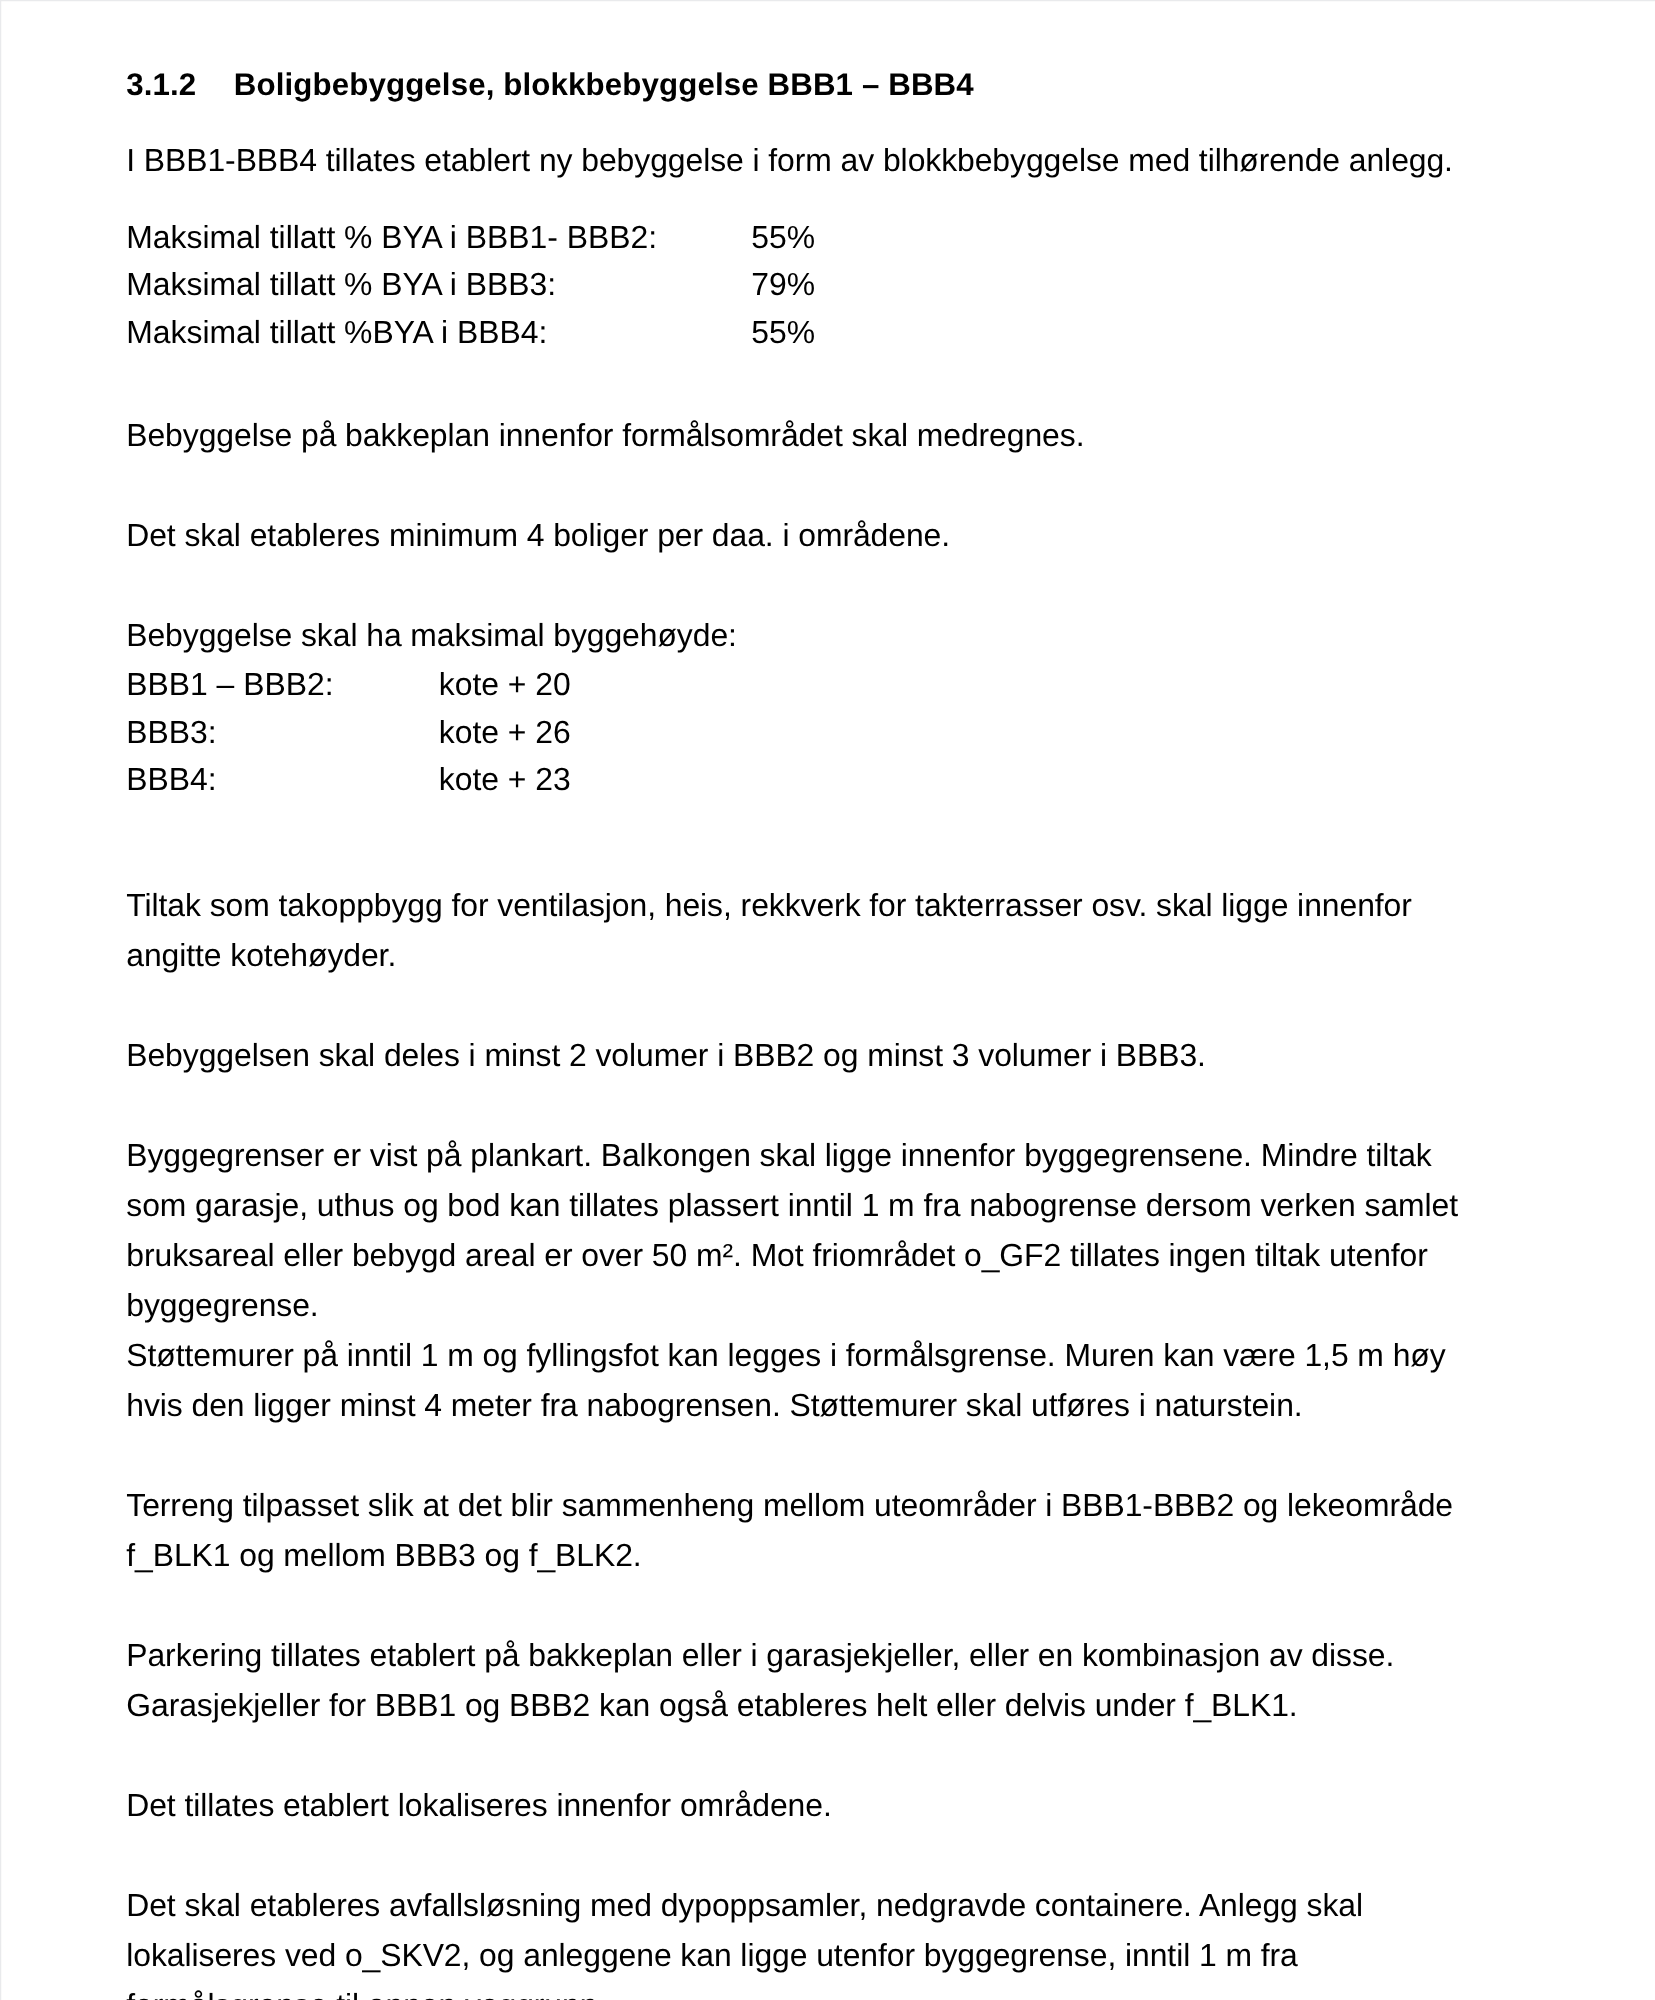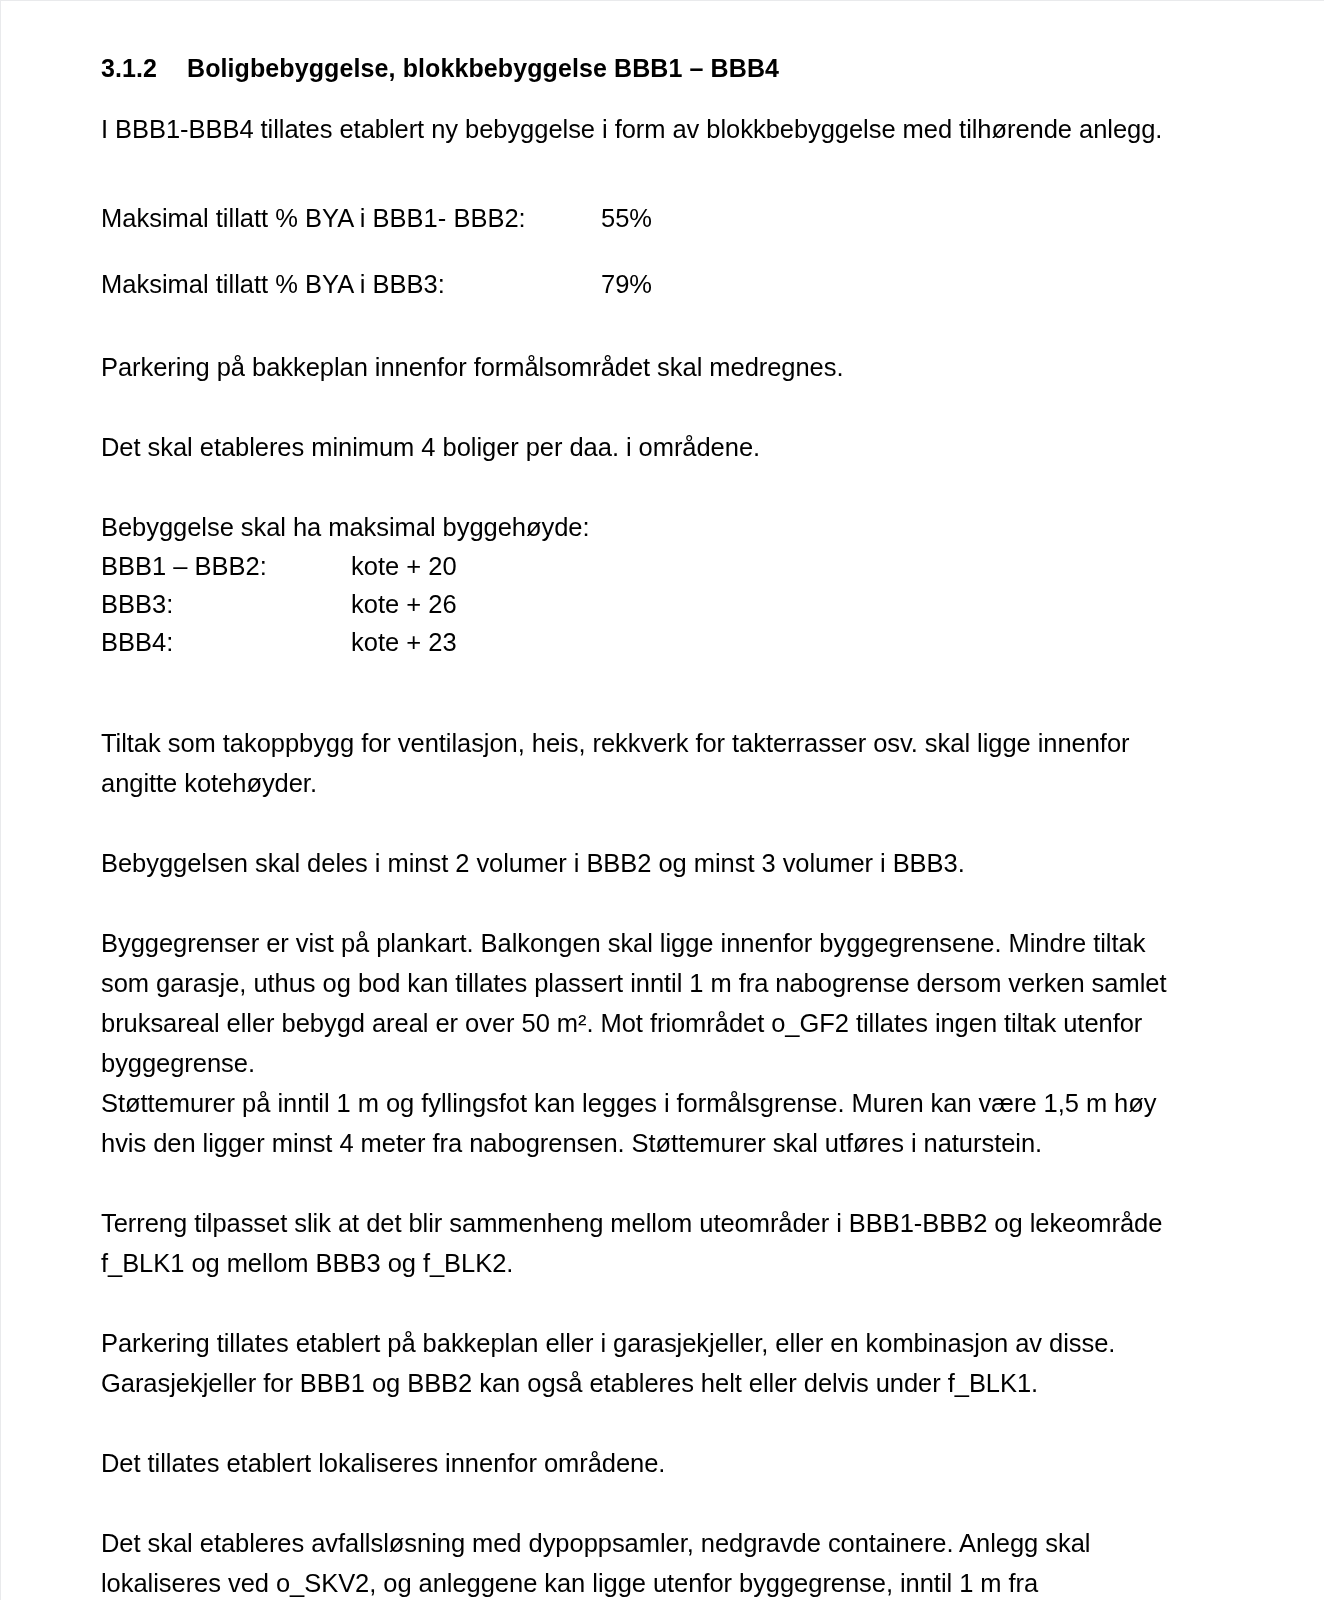--- a/index.html
+++ b/index.html
@@ -65,43 +65,44 @@
     white-space: nowrap;
   }
   .defrow .label {
     display: inline-block;
   }
   .defrow .value {
     display: inline-block;
     text-align: right;
   }
 
-  .bya .label { width: 500px; margin-top: 28px; }
+  .bya .label { width: 500px; }
   .kote .label { width: 250px; }
 </style>
 </head>
 <body>
 
 <div class="page">
   <div class="content">
 
     <h1 class="heading"><span class="num">3.1.2</span><span>Boligbebyggelse, blokkbebyggelse BBB1 – BBB4</span></h1>
 
     <p class="para">I BBB1-BBB4 tillates etablert ny bebyggelse i form av blokkbebyggelse med tilhørende anlegg.</p>
 
     <div class="gap-sm"></div>
 
     <div class="deflist">
       <div class="defrow bya"><span class="label">Maksimal tillatt % BYA i BBB1- BBB2:</span><span class="value">55%</span></div>
       <div class="defrow bya"><span class="label">Maksimal tillatt % BYA i BBB3:</span><span class="value">79%</span></div>
+      <div class="defrow bya"><span class="label">Maksimal tillatt %BYA i BBB4:</span><span class="value">55%</span></div>
     </div>
 
     <div class="gap-lg"></div>
 
-    <p class="para">Parkering på bakkeplan innenfor formålsområdet skal medregnes.</p>
+    <p class="para">Bebyggelse på bakkeplan innenfor formålsområdet skal medregnes.</p>
 
     <div class="gap-md"></div>
 
     <p class="para">Det skal etableres minimum 4 boliger per daa. i områdene.</p>
 
     <div class="gap-md"></div>
 
     <p class="para">Bebyggelse skal ha maksimal byggehøyde:</p>
 
     <div class="deflist">

